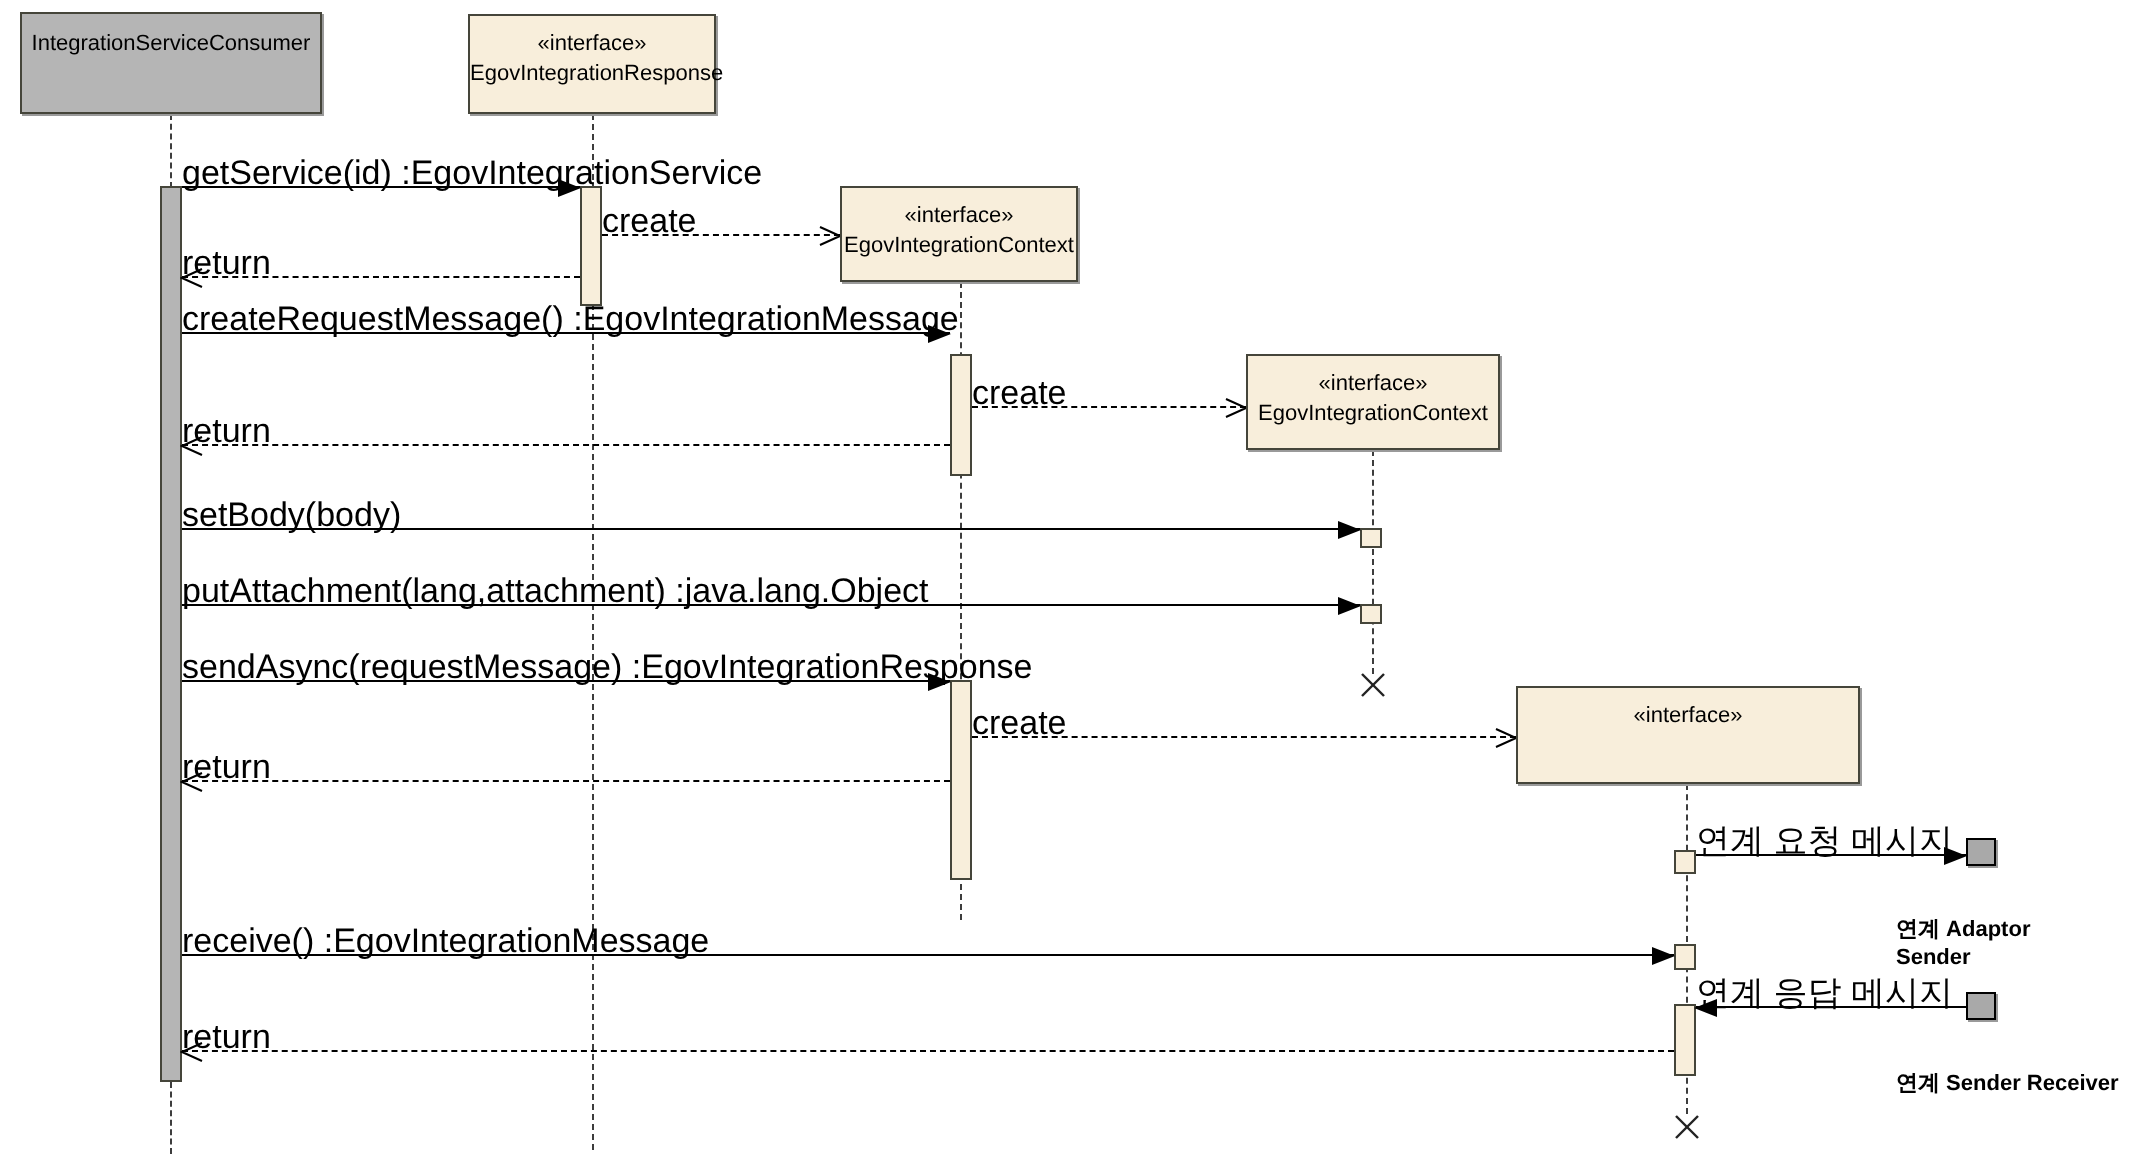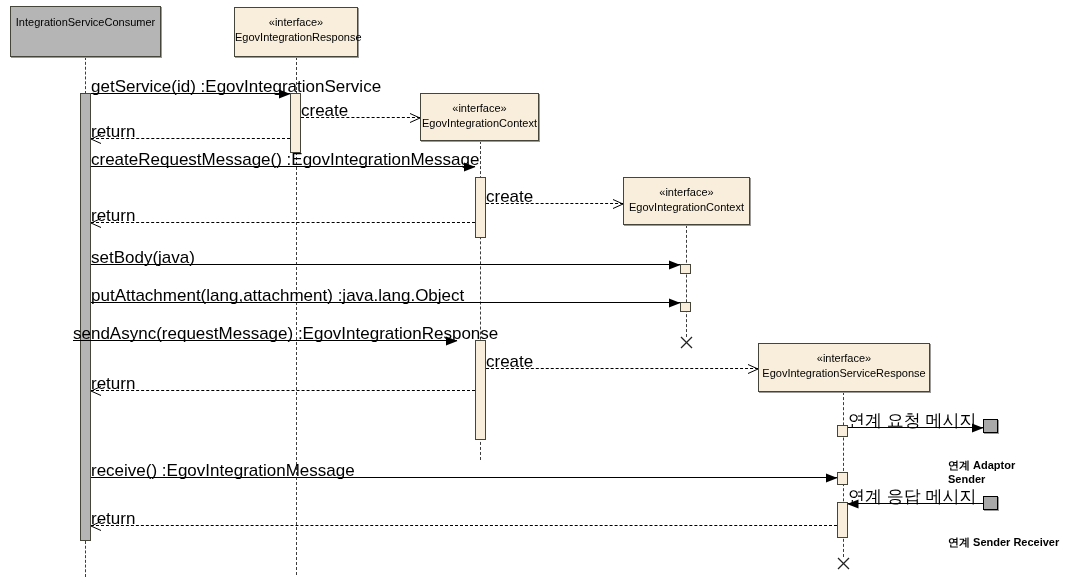--- a/index.html
+++ b/index.html
@@ -87,32 +87,32 @@
         <polyline points="1,0.5 11,5 1,9.5" fill="none" stroke="#000" stroke-width="1"></polyline>
       </svg>
   </div>
   <div class="msg dashed" style="left:91px;top:222px;width:384px">
     <span class="mlabel">return</span>
     <svg class="head hl" width="12" height="10">
         <polyline points="11,0.5 1,5 11,9.5" fill="none" stroke="#000" stroke-width="1"></polyline>
       </svg>
   </div>
   <div class="msg" style="left:91px;top:264px;width:589px">
-    <span class="mlabel">setBody(java)</span>
+    <span class="mlabel">setBody(body)</span>
     <svg class="head hr" width="12" height="10">
         <polygon points="0,0.5 11.5,5 0,9.5" fill="#000"></polygon>
       </svg>
   </div>
   <div class="msg" style="left:91px;top:302px;width:589px">
     <span class="mlabel">putAttachment(lang,attachment) :java.lang.Object</span>
     <svg class="head hr" width="12" height="10">
         <polygon points="0,0.5 11.5,5 0,9.5" fill="#000"></polygon>
       </svg>
   </div>
-  <div class="msg" style="left:73px;top:340px;width:384px">
+  <div class="msg" style="left:91px;top:340px;width:384px">
     <span class="mlabel">sendAsync(requestMessage) :EgovIntegrationResponse</span>
     <svg class="head hr" width="12" height="10">
         <polygon points="0,0.5 11.5,5 0,9.5" fill="#000"></polygon>
       </svg>
   </div>
   <div class="msg dashed" style="left:486px;top:368px;width:272px">
     <span class="mlabel">create</span>
     <svg class="head hr" width="12" height="10">
         <polyline points="1,0.5 11,5 1,9.5" fill="none" stroke="#000" stroke-width="1"></polyline>
       </svg>
@@ -158,21 +158,20 @@
   <div class="pbox" style="left:420px;top:93px;width:119px;height:48px">
     <div class="stereo">«interface»</div>
     <div class="pname">EgovIntegrationContext</div>
   </div>
   <div class="pbox" style="left:623px;top:177px;width:127px;height:48px">
     <div class="stereo">«interface»</div>
     <div class="pname">EgovIntegrationContext</div>
   </div>
   <div class="pbox" style="left:758px;top:343px;width:172px;height:49px">
     <div class="stereo">«interface»</div>
-    <div class="pname">EgovIntegrationServiceResponse</div>
   </div>
 
   <svg class="xmark" style="left:680px;top:336px" width="13" height="13">
     <line x1="1" y1="1" x2="12" y2="12" stroke="#222" stroke-width="1.2"></line>
     <line x1="12" y1="1" x2="1" y2="12" stroke="#222" stroke-width="1.2"></line>
   </svg>
   <svg class="xmark" style="left:837px;top:557px" width="13" height="13">
     <line x1="1" y1="1" x2="12" y2="12" stroke="#222" stroke-width="1.2"></line>
     <line x1="12" y1="1" x2="1" y2="12" stroke="#222" stroke-width="1.2"></line>
   </svg>

